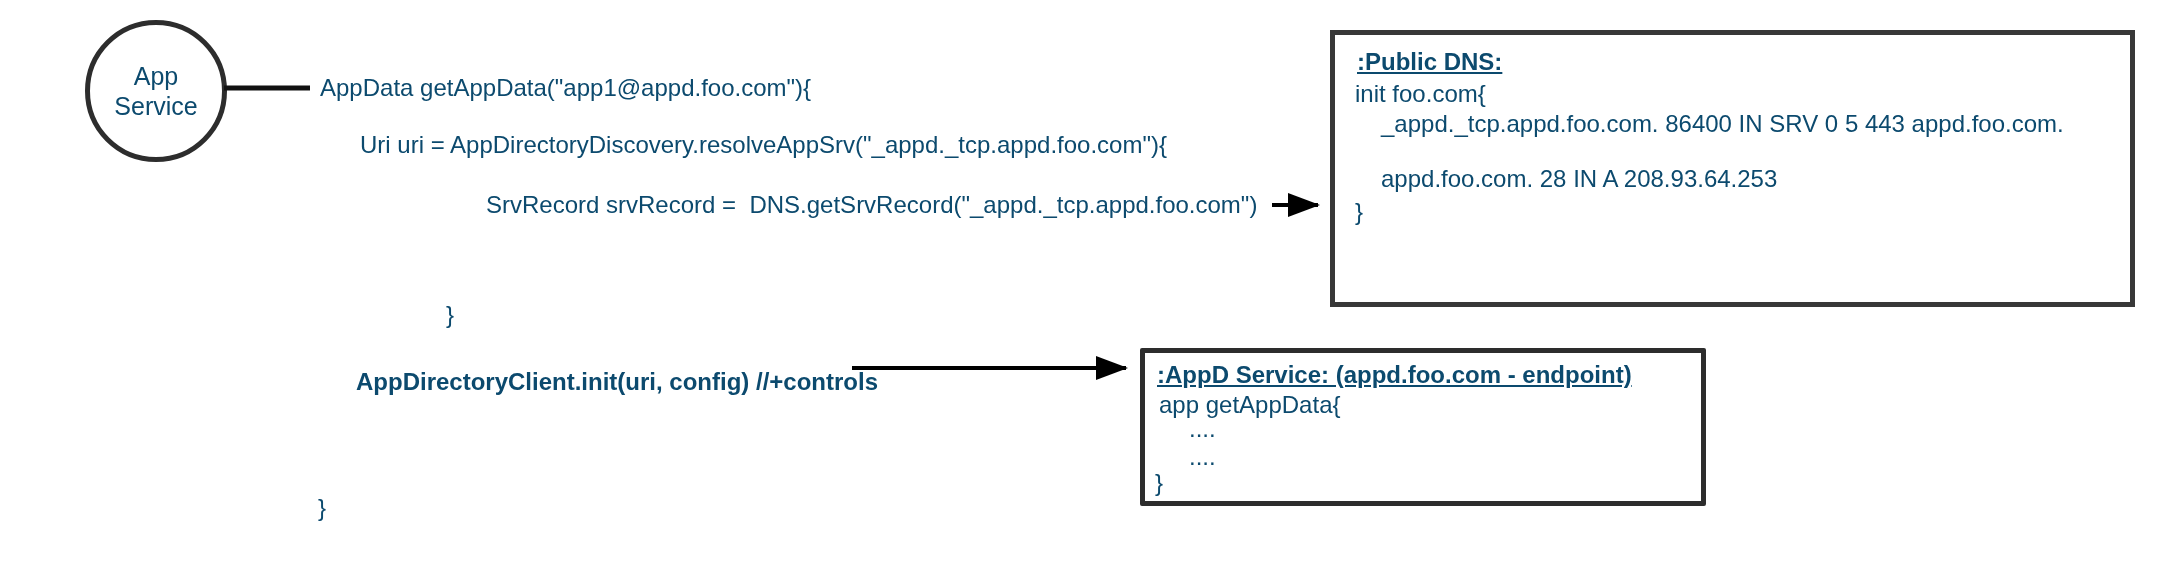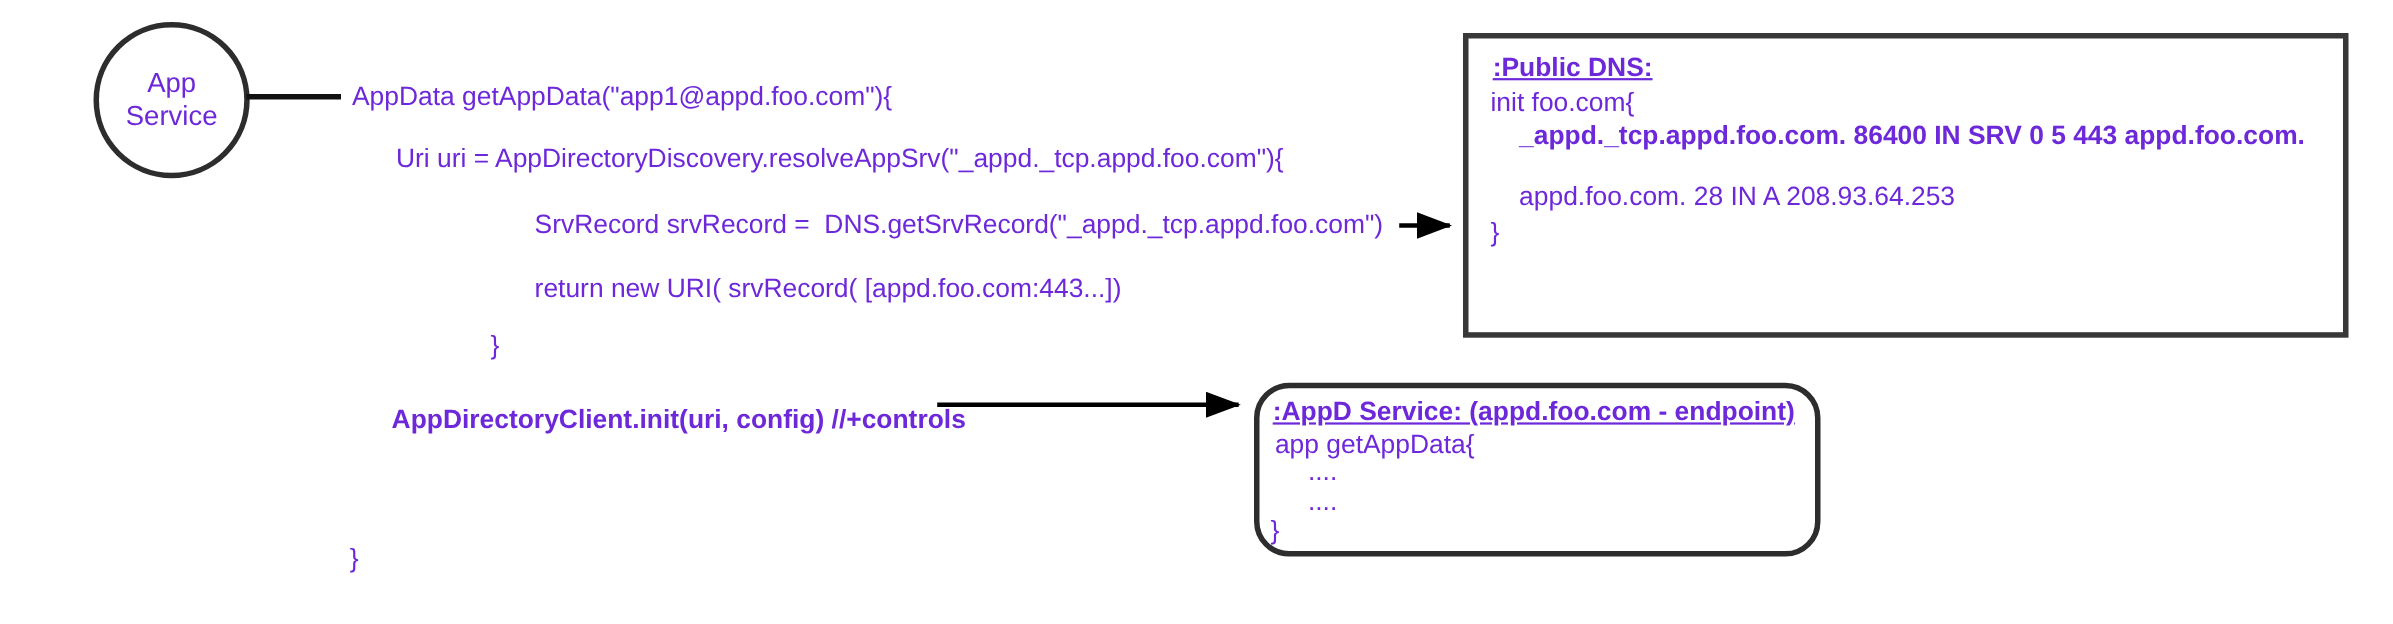--- a/index.html
+++ b/index.html
@@ -6,21 +6,21 @@
     margin: 0;
     padding: 0;
     background: #ffffff;
   }
   .canvas {
     position: relative;
     width: 2175px;
     height: 567px;
     background: #ffffff;
     font-family: "Liberation Sans", sans-serif;
-    color: #6d28d9;
+    color: #0c4a6e;
     overflow: hidden;
   }
   .actor {
     position: absolute;
     left: 85px;
     top: 20px;
     width: 142px;
     height: 142px;
     box-sizing: border-box;
     border: 5px solid #2d2d2d;
@@ -75,30 +75,30 @@
   }
   .dns-box {
     left: 1330px;
     top: 30px;
     width: 805px;
     height: 277px;
     border: 5px solid #383838;
   }
   .dns-title { left: 22px; top: 13px; }
   .dns-l1 { left: 20px; top: 45px; }
-  .dns-l2 { left: 46px; top: 75px; font-weight: bold; }
+  .dns-l2 { left: 46px; top: 75px; }
   .dns-l3 { left: 46px; top: 130px; }
   .dns-l4 { left: 20px; top: 163px; }
   .appd-box {
     left: 1140px;
     top: 348px;
-    width: 515px;
+    width: 566px;
     height: 158px;
     border: 5px solid #2d2d2d;
-    border-radius: 32px;
+    border-radius: 2px;
   }
   .appd-title { left: 12px; top: 8px; }
   .appd-l1 { left: 14px; top: 38px; }
   .appd-l2 { left: 44px; top: 62px; }
   .appd-l3 { left: 44px; top: 90px; }
   .appd-l4 { left: 10px; top: 116px; }
 </style>
 </head>
 <body>
 
@@ -116,21 +116,20 @@
       </marker>
     </defs>
     <line x1="224" y1="88" x2="310" y2="88" stroke="#111111" stroke-width="5"></line>
     <line x1="1272" y1="205" x2="1318" y2="205" stroke="#000000" stroke-width="4" marker-end="url(#arrowhead)"></line>
     <line x1="852" y1="368" x2="1126" y2="368" stroke="#000000" stroke-width="4" marker-end="url(#arrowhead)"></line>
   </svg>
 
   <div class="code-line l1">AppData getAppData("app1@appd.foo.com"){</div>
   <div class="code-line l3">SrvRecord srvRecord =  DNS.getSrvRecord("_appd._tcp.appd.foo.com")</div>
   <div class="code-line l2">Uri uri = AppDirectoryDiscovery.resolveAppSrv("_appd._tcp.appd.foo.com"){</div>
-  <div class="code-line l4">return new URI( srvRecord( [appd.foo.com:443...])</div>
   <div class="code-line l5">}</div>
   <div class="code-line l6">AppDirectoryClient.init(uri, config) //+controls</div>
   <div class="code-line l8">}</div>
 
   <div class="box dns-box">
     <div class="box-title dns-title">:Public DNS:</div>
     <div class="box-line dns-l1">init foo.com{</div>
     <div class="box-line dns-l2">_appd._tcp.appd.foo.com. 86400 IN SRV 0 5 443 appd.foo.com.</div>
     <div class="box-line dns-l3">appd.foo.com. 28 IN A 208.93.64.253</div>
     <div class="box-line dns-l4">}</div>

